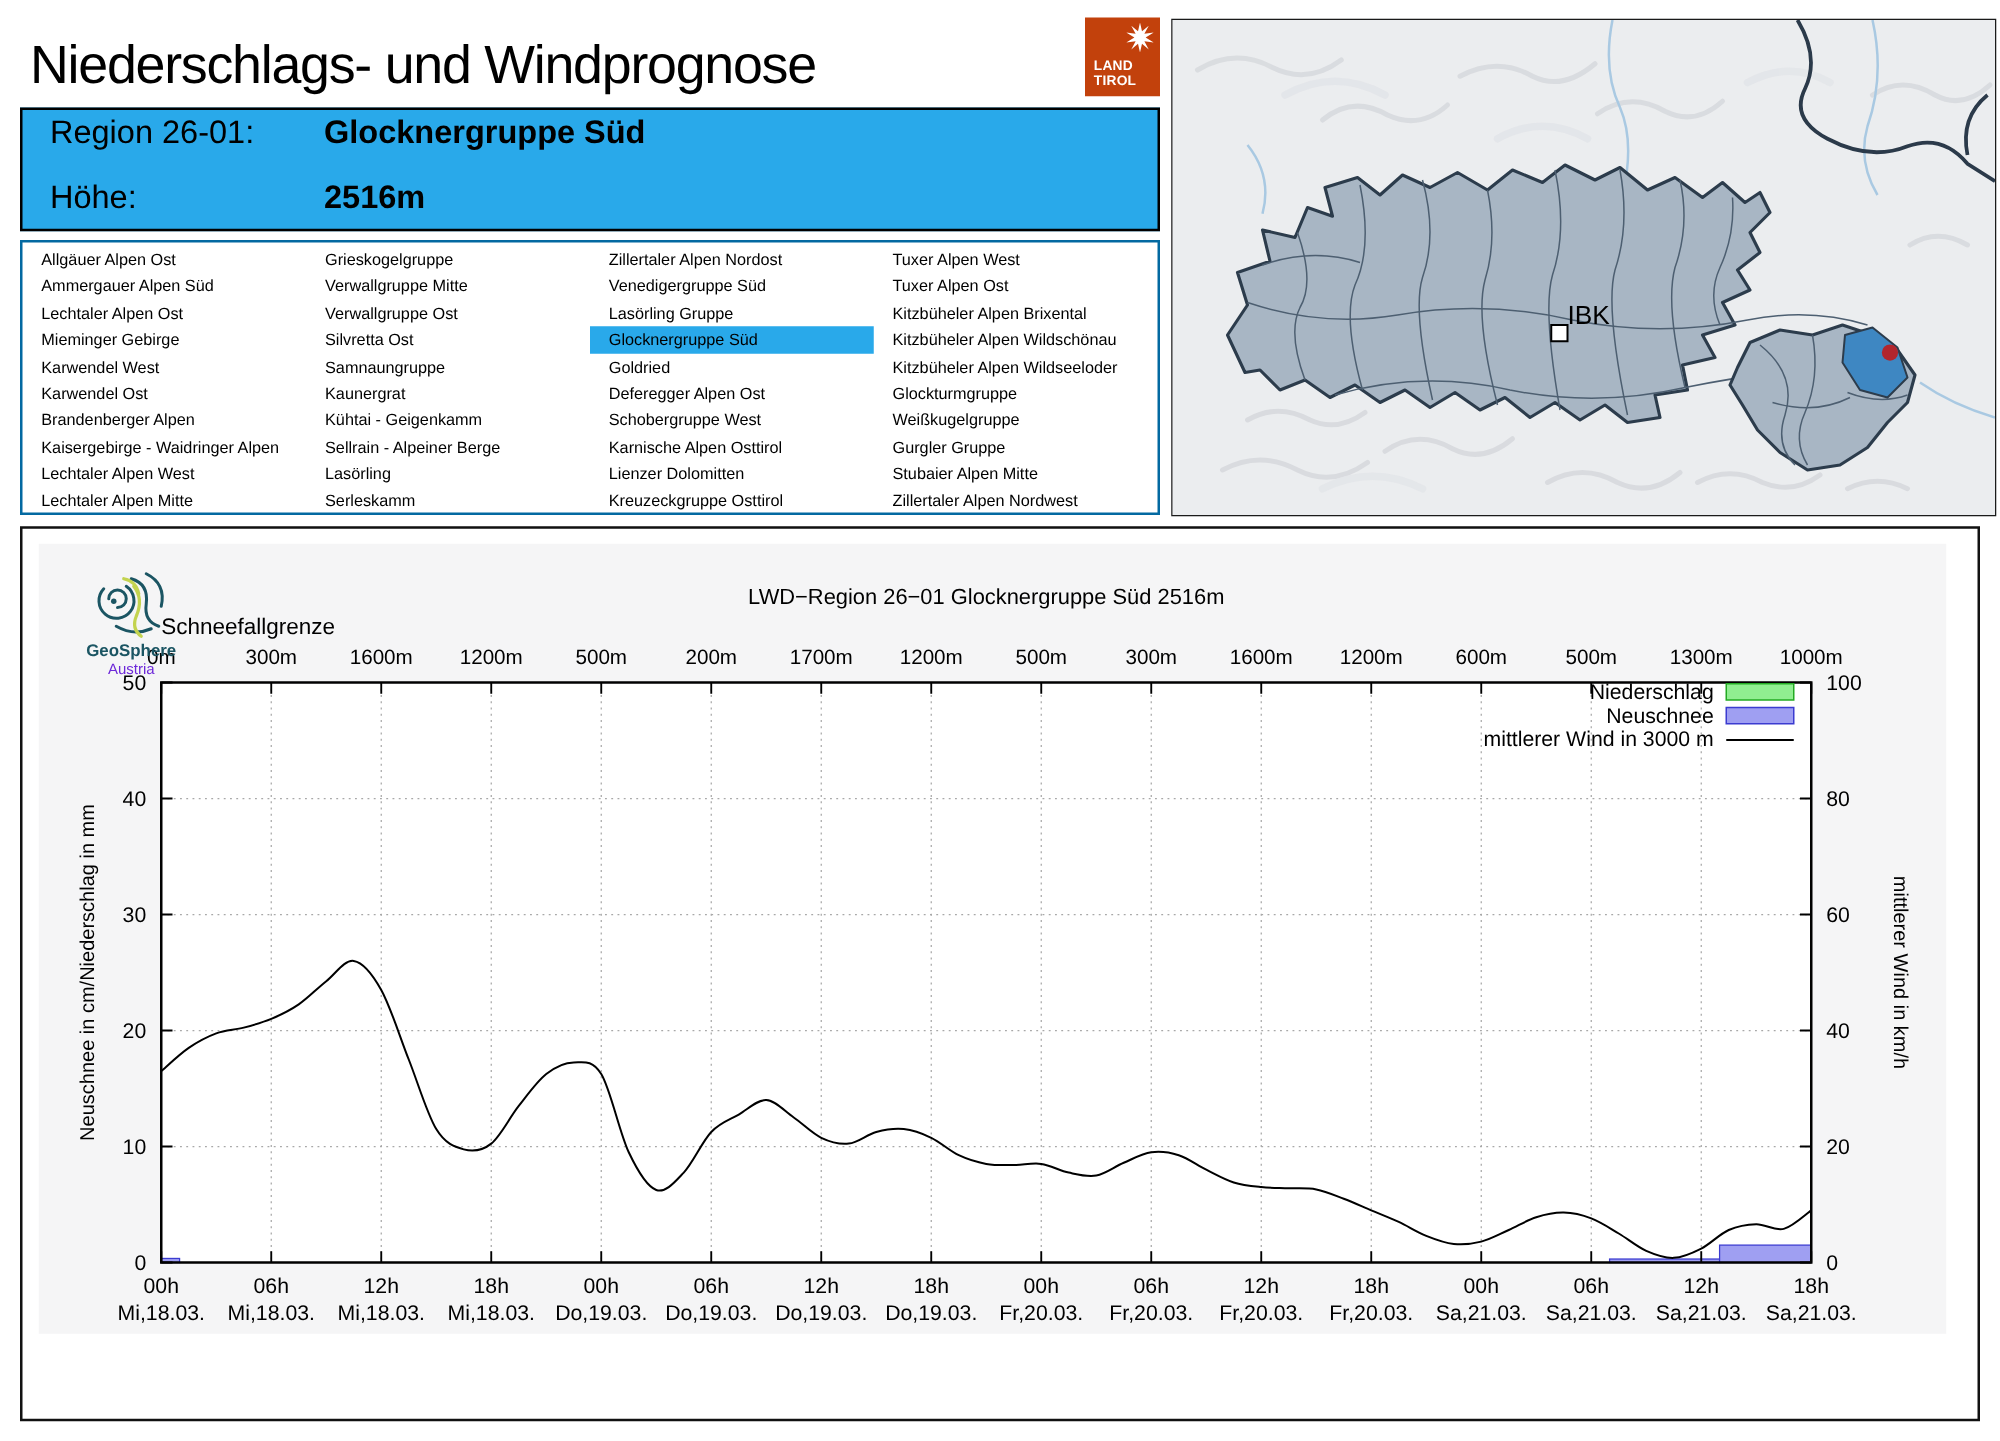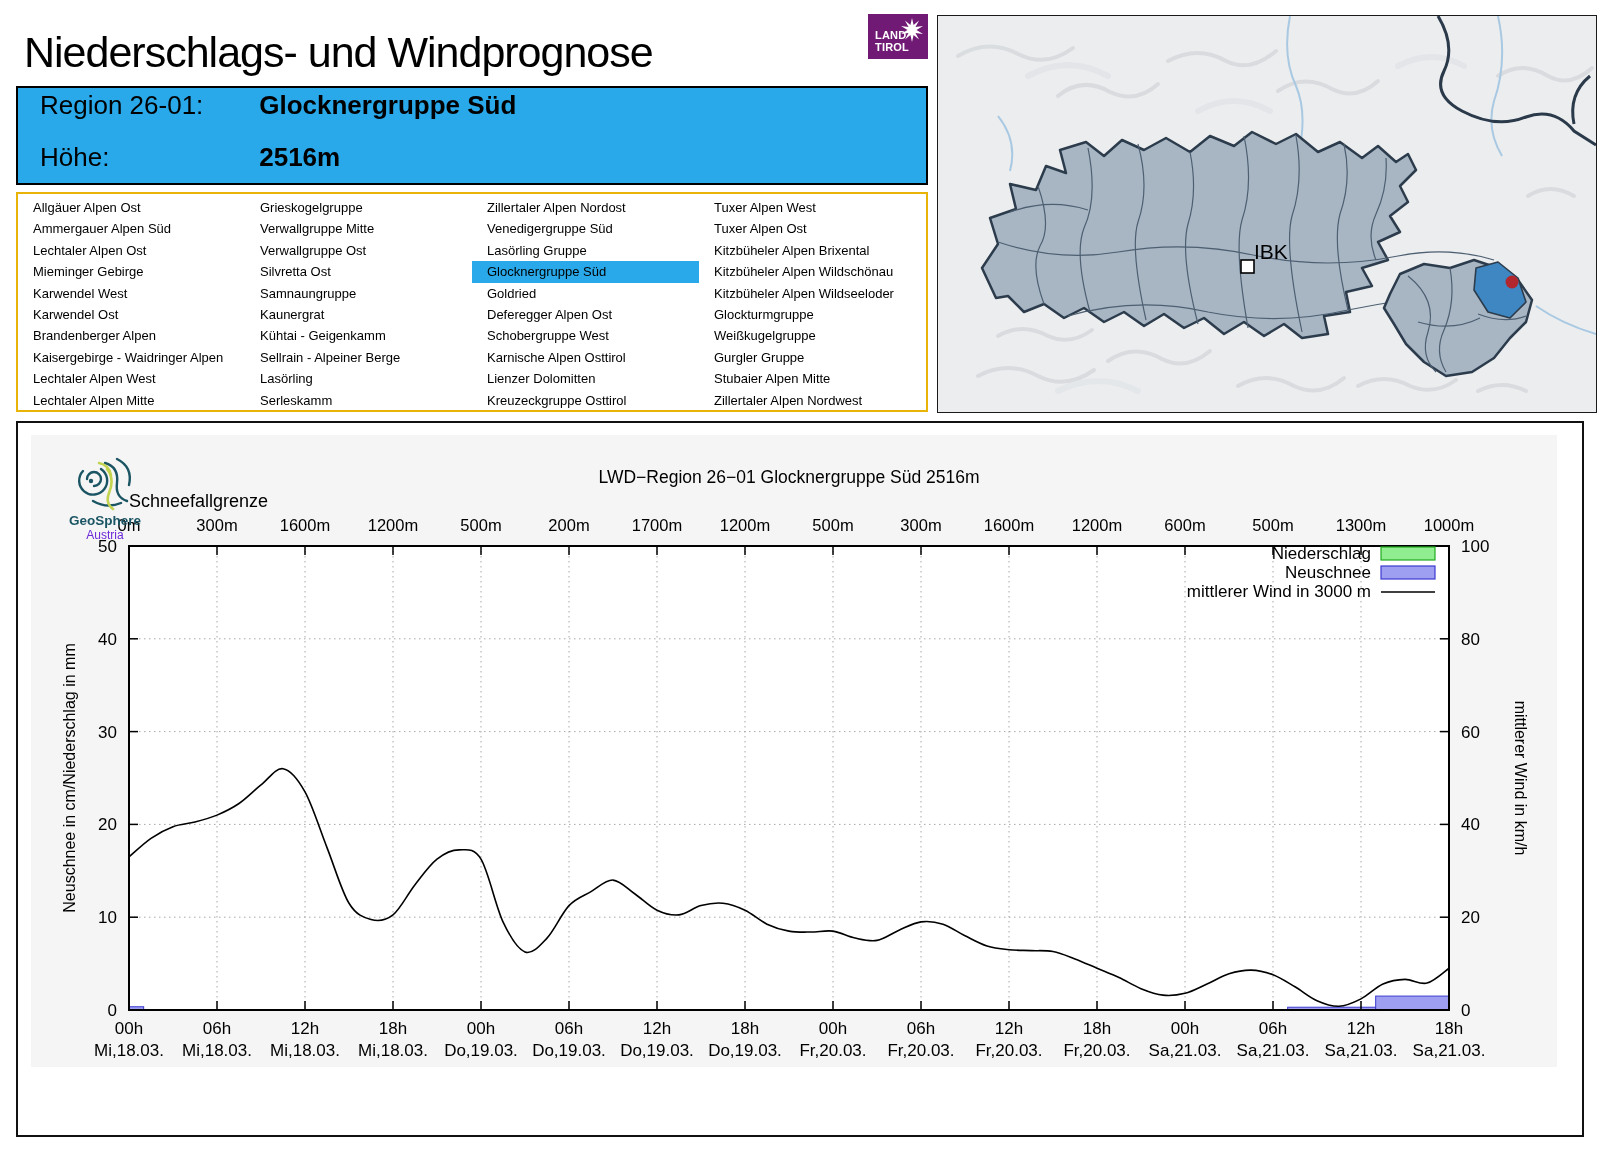--- a/index.html
+++ b/index.html
@@ -1,33 +1,33 @@
 <!DOCTYPE html>
 <html><head>
 <meta charset="utf-8">
 <style>
   html,body{margin:0;padding:0;background:#fff;}
   body{width:1600px;height:1153px;position:relative;font-family:"Liberation Sans","DejaVu Sans",sans-serif;color:#000;}
   .page{position:absolute;inset:0;overflow:hidden;}
 
   
   .title{position:absolute;left:24px;top:28px;font-size:43px;font-weight:400;letter-spacing:-1px;white-space:nowrap;}
-  .lt-logo{position:absolute;left:868px;top:14px;width:60px;height:45px;background:#701a75;}
+  .lt-logo{position:absolute;left:868px;top:14px;width:60px;height:63px;background:#c2410c;}
   .lt-logo svg{position:absolute;right:5px;top:4px;}
   .lt-text{position:absolute;left:7px;bottom:6px;color:#fff;font-size:11px;font-weight:700;line-height:12px;letter-spacing:.2px;}
 
   
   .banner{position:absolute;left:16px;top:86px;width:908px;height:95px;background:#29a9ea;border:2px solid #000;}
   .banner .row{position:absolute;left:22px;font-size:26px;white-space:nowrap;}
   .banner .row.r1{top:2px;} .banner .row.r2{top:54px;}
   .banner .lab{display:inline-block;width:212px;font-weight:400;}
   .banner .val{font-weight:700;}
 
   
-  .rtable{position:absolute;left:16px;top:192px;width:908px;height:216px;border:2px solid #eab308;background:#fff;display:flex;}
+  .rtable{position:absolute;left:16px;top:192px;width:908px;height:216px;border:2px solid #0369a1;background:#fff;display:flex;}
   .rcol{width:25%;padding-top:3px;}
   .ritem{height:21.4px;line-height:21.4px;font-size:13px;padding-left:15px;white-space:nowrap;cursor:pointer;}
   .ritem.sel{background:#29a9ea;}
 
   
   .map{position:absolute;left:937px;top:15px;width:658px;height:396px;border:1.5px solid #1a1a1a;background:#ebedef;overflow:hidden;}
 
   
   .cpanel{position:absolute;left:16px;top:421px;width:1564px;height:712px;border:2px solid #111;background:#fff;}
   .fig{position:absolute;left:13px;top:12px;width:1526px;height:632px;background:#f5f5f6;}

